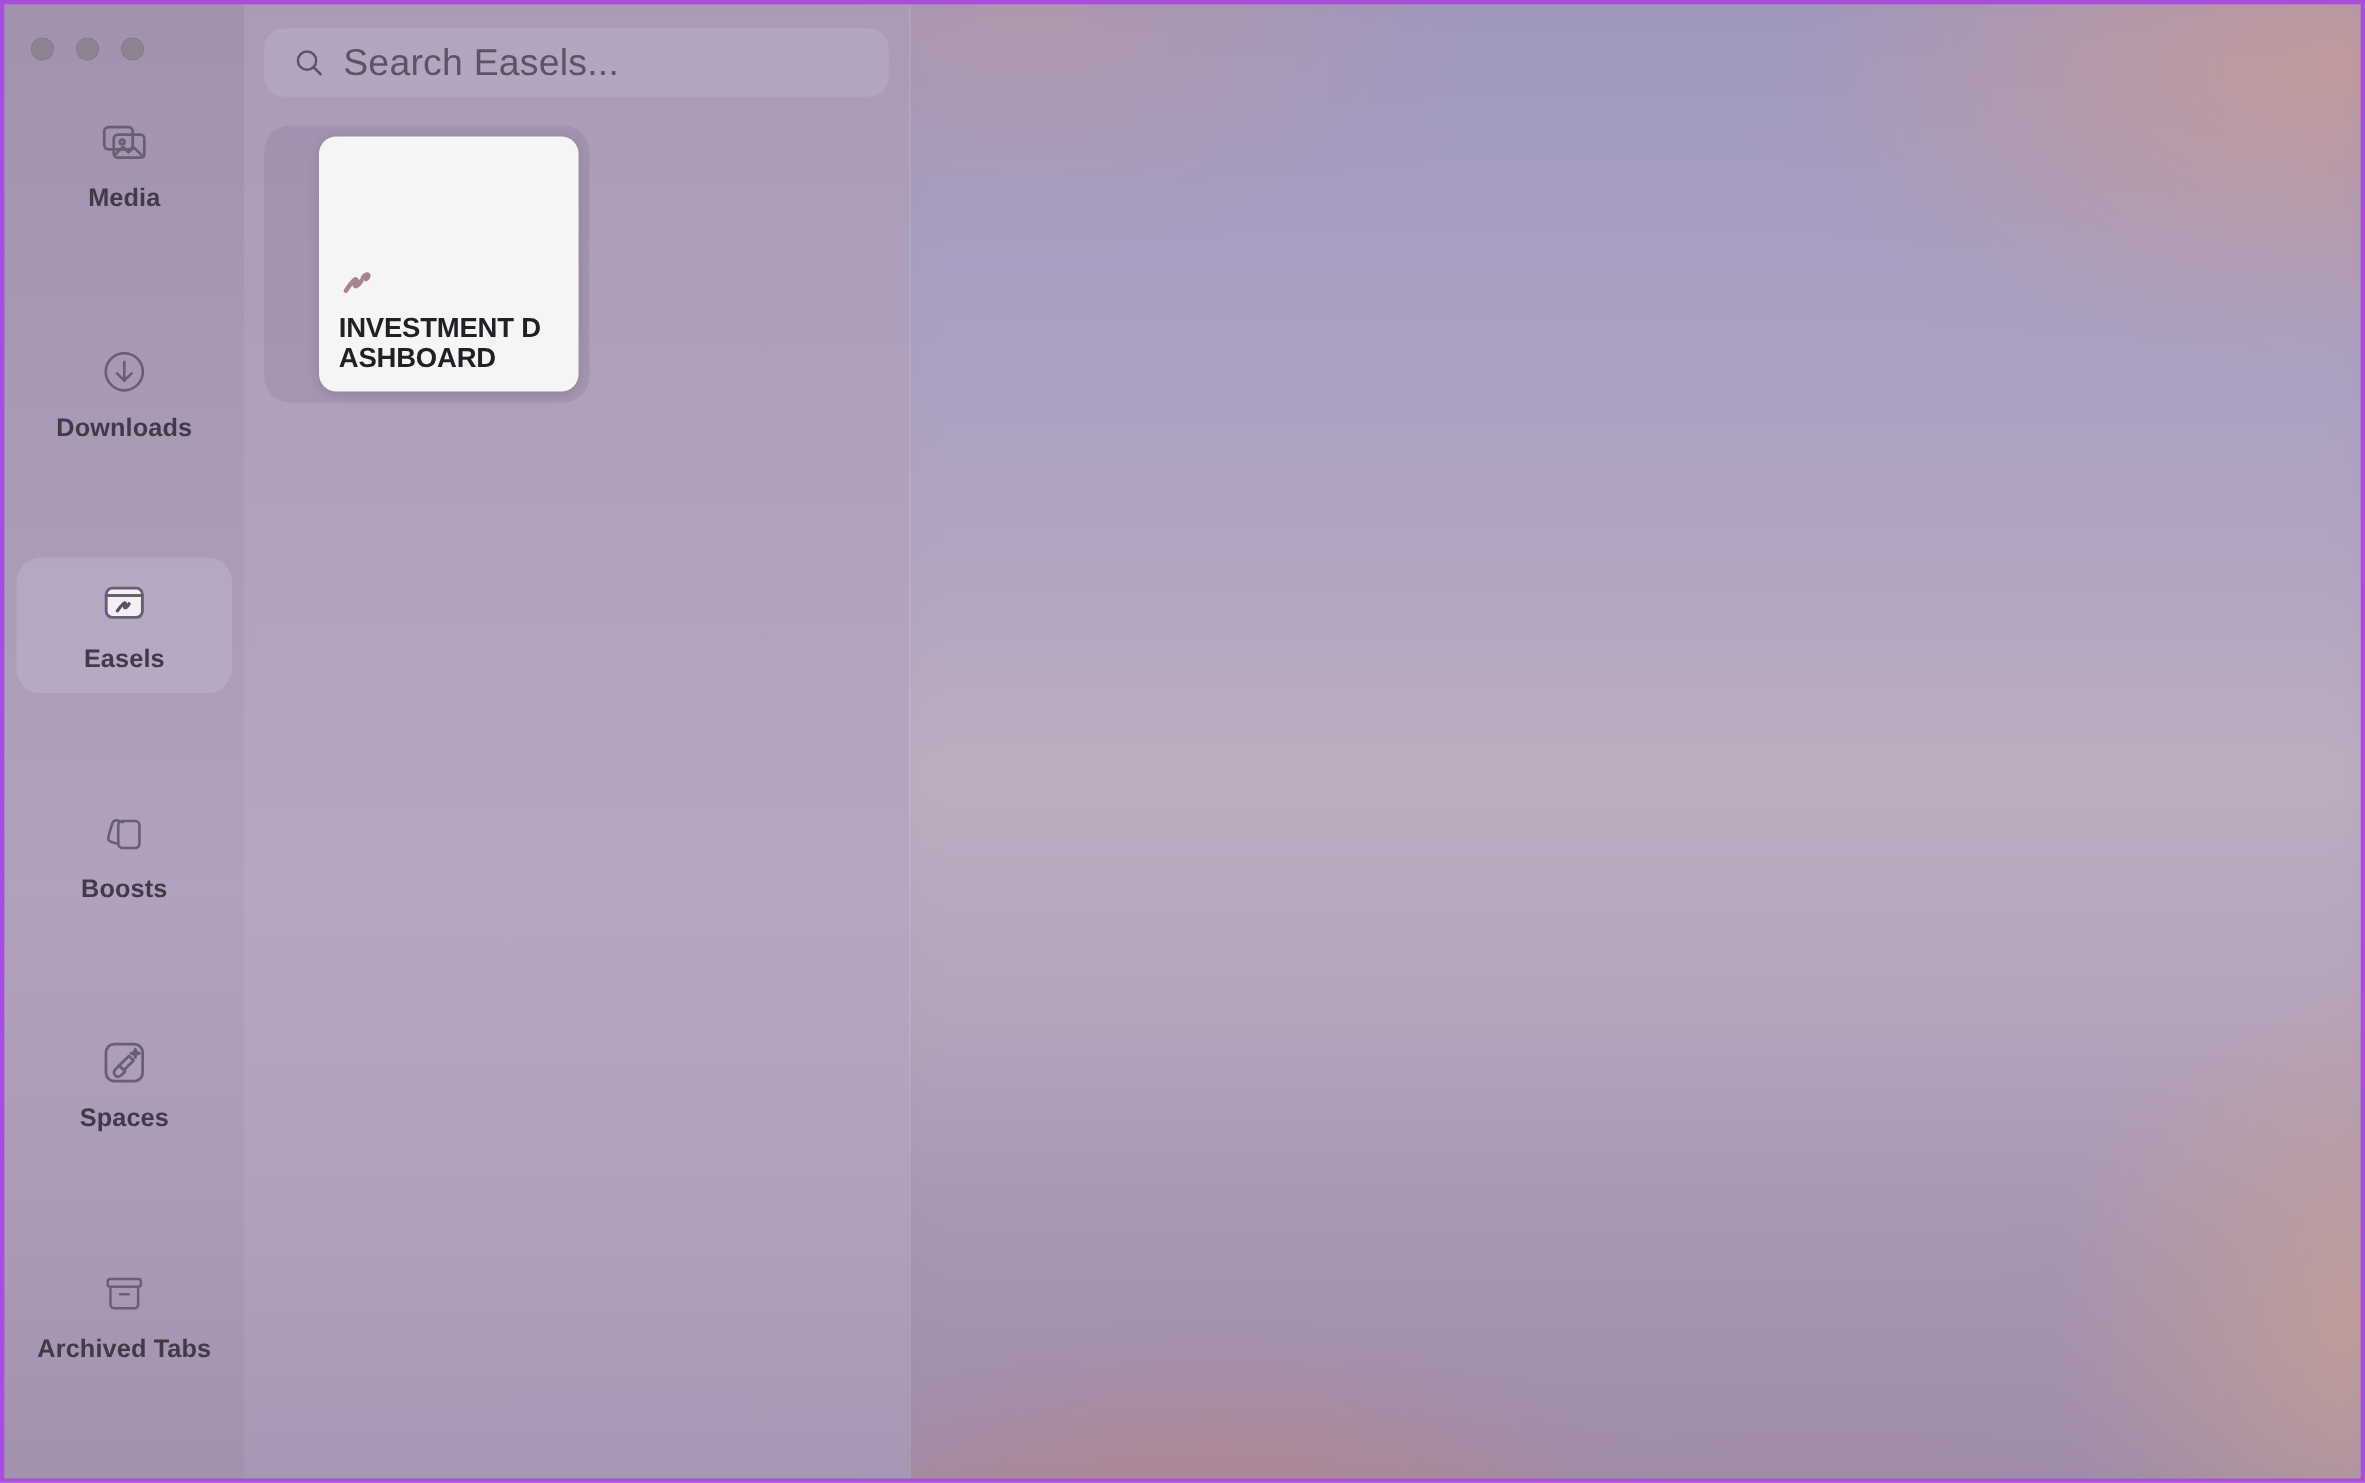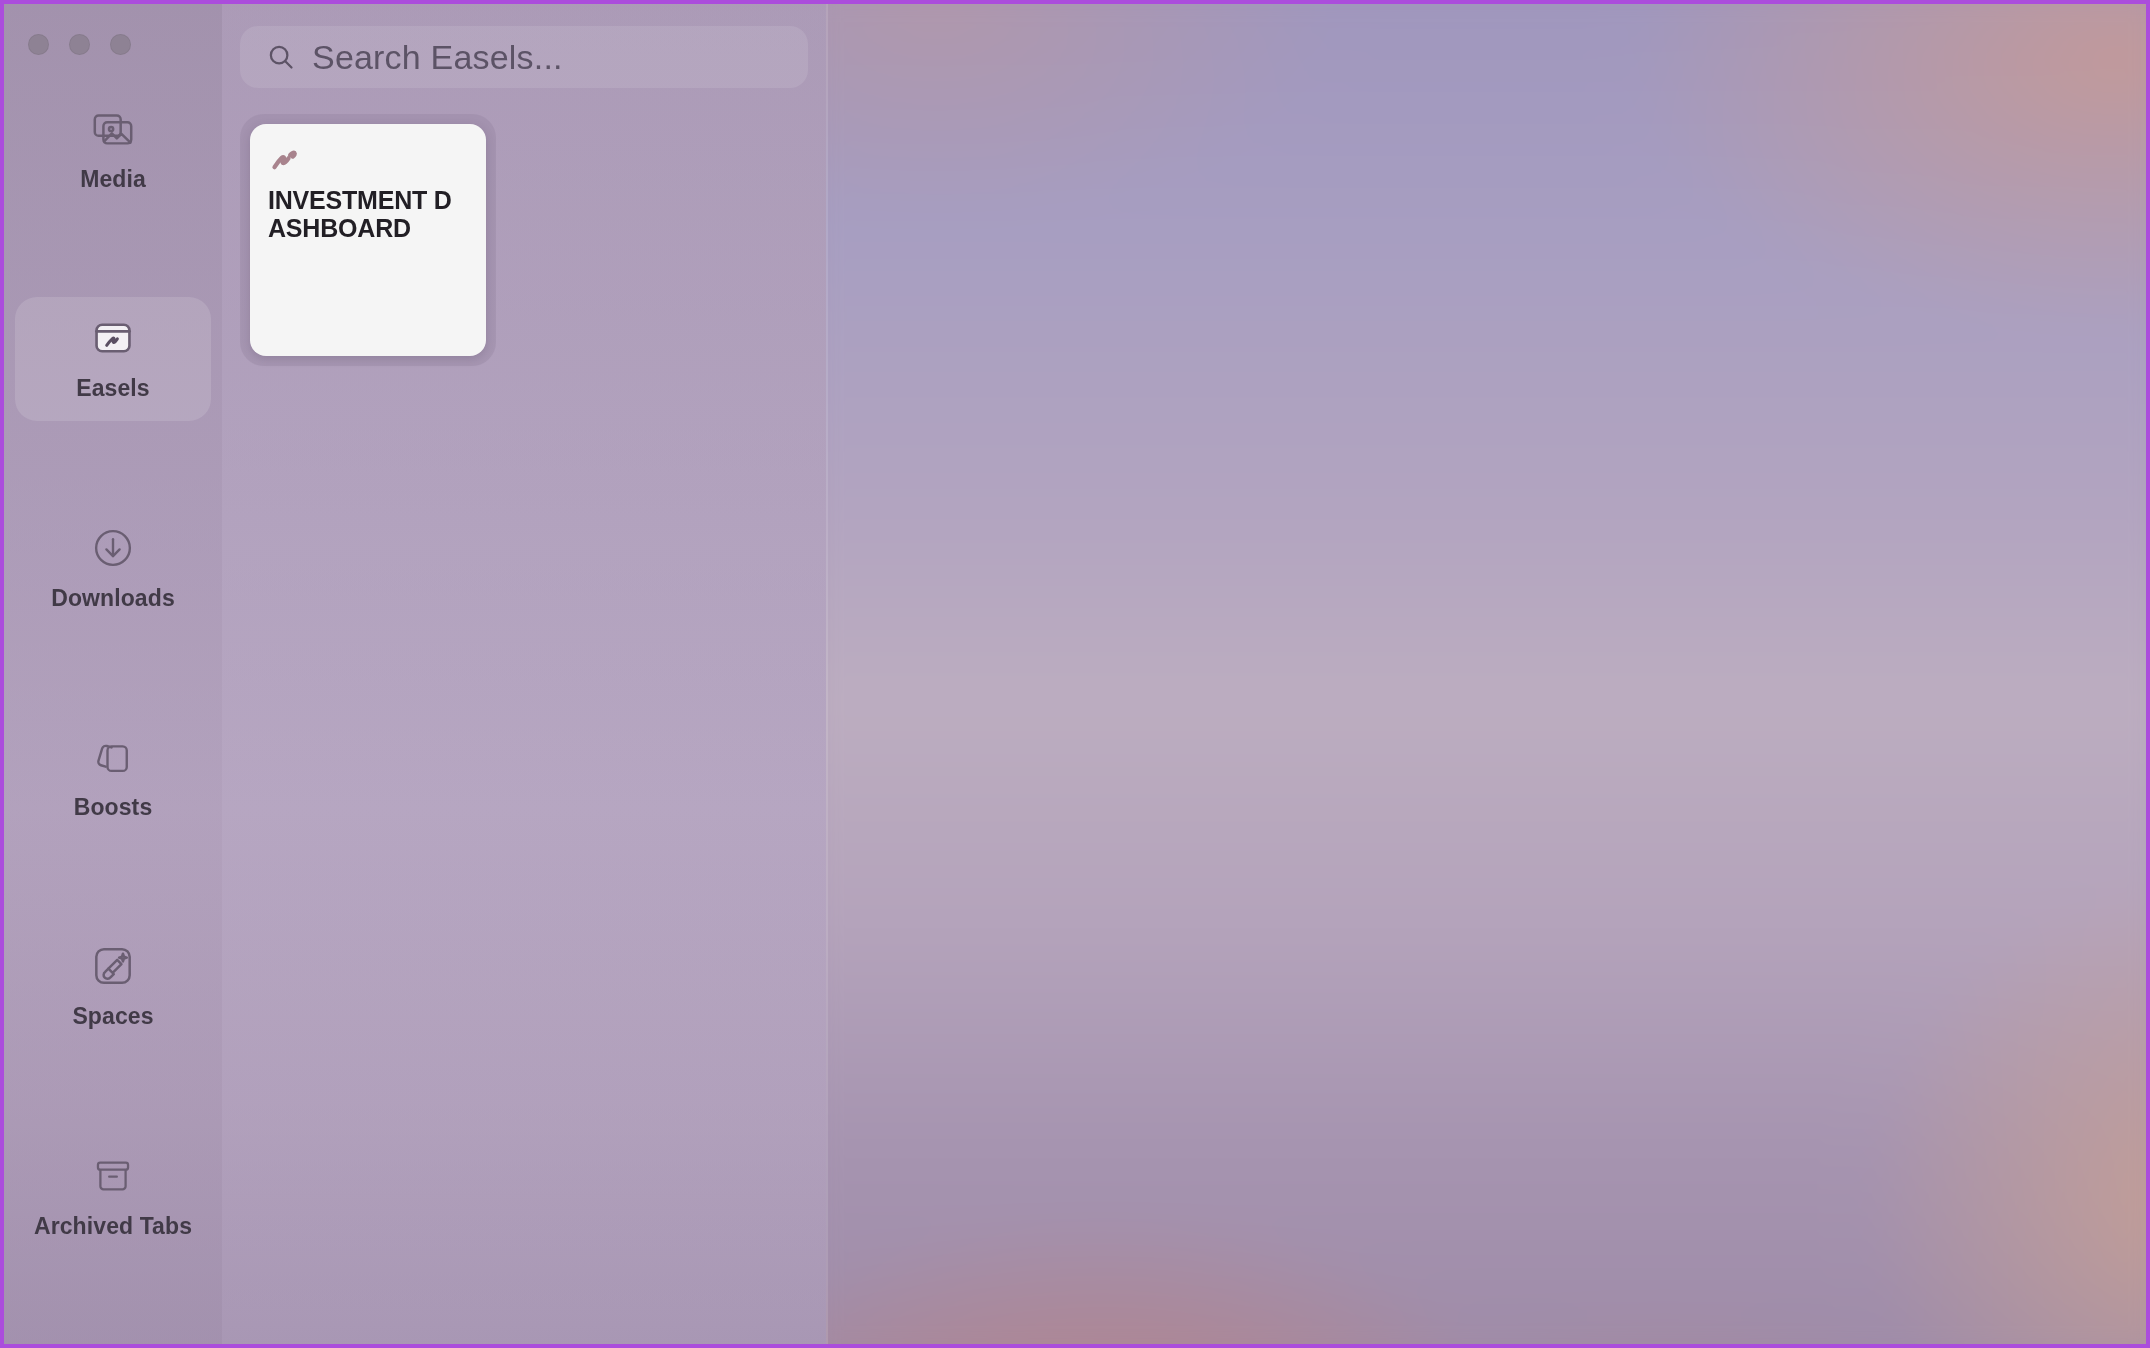--- a/index.html
+++ b/index.html
@@ -159,22 +159,24 @@
   }
   .easel-card {
     width: 236px;
     height: 232px;
     border-radius: 16px;
     background: #f5f5f5;
     box-shadow: 0 3px 10px rgba(60,45,70,0.18);
     padding: 18px 18px 16px 18px;
     display: flex;
     flex-direction: column;
+    justify-content: flex-end;
     cursor: pointer;
     overflow: hidden;
+    margin-left: 40px;
   }
   .easel-thumb-icon {
     color: #a8838d;
     margin-bottom: 6px;
   }
   .easel-title {
     font-size: 25px;
     font-weight: 700;
     color: #221f25;
     line-height: 1.13;
@@ -206,40 +208,40 @@
           <svg width="46" height="46" viewBox="0 0 24 24" fill="none" stroke="currentColor" stroke-width="1.3" stroke-linecap="round" stroke-linejoin="round">
             <rect x="2.5" y="5" width="13.5" height="10.5" rx="2"></rect>
             <rect x="7" y="8.5" width="14.5" height="11" rx="2" fill="none"></rect>
             <circle cx="11" cy="12" r="1.1"></circle>
             <path d="M7.4 18.4l4-4.1 2.6 2.6 2.4-2.4 4.7 4.6"></path>
           </svg>
         </span>
         <span class="side-label">Media</span>
       </div>
 
+      <div class="side-item">
+        <span class="side-icon">
+          <svg width="44" height="44" viewBox="0 0 24 24" fill="none" stroke="currentColor" stroke-width="1.3" stroke-linecap="round" stroke-linejoin="round">
+            <circle cx="12" cy="12" r="9.2"></circle>
+            <path d="M12 7.2v9.2"></path>
+            <path d="M8.4 12.8l3.6 3.6 3.6-3.6"></path>
+          </svg>
+        </span>
+        <span class="side-label">Downloads</span>
+      </div>
+
       <div class="side-item active">
         <span class="side-icon">
           <svg width="42" height="42" viewBox="0 0 24 24" fill="none" stroke="currentColor" stroke-width="1.5" stroke-linecap="round" stroke-linejoin="round">
             <rect x="2.6" y="4.4" width="18.8" height="15.2" rx="3.2" fill="#f3f0f4"></rect>
             <path d="M2.6 8.2h18.8" stroke-width="1.6"></path>
             <path d="M8.4 16.2c1.1-1.6 2.3-3 3.3-3.9.7-.6 1.1-.2.8.6-.2.7-.7 1.4-.2 1.6.6.3 1.5-.9 2.2-2" stroke="#5b4f63" stroke-width="1.7"></path>
           </svg>
         </span>
         <span class="side-label">Easels</span>
-      </div>
-
-      <div class="side-item">
-        <span class="side-icon">
-          <svg width="44" height="44" viewBox="0 0 24 24" fill="none" stroke="currentColor" stroke-width="1.3" stroke-linecap="round" stroke-linejoin="round">
-            <circle cx="12" cy="12" r="9.2"></circle>
-            <path d="M12 7.2v9.2"></path>
-            <path d="M8.4 12.8l3.6 3.6 3.6-3.6"></path>
-          </svg>
-        </span>
-        <span class="side-label">Downloads</span>
       </div>
 
       <div class="side-item">
         <span class="side-icon">
           <svg width="44" height="44" viewBox="0 0 24 24" fill="none" stroke="currentColor" stroke-width="1.3" stroke-linecap="round" stroke-linejoin="round">
             <rect x="9" y="6.2" width="10.5" height="13.4" rx="2.2"></rect>
             <path d="M9 8.2L6.4 7.4a2 2 0 0 0-2.5 1.3L1.9 15.4a2 2 0 0 0 1.3 2.5l2.6.8" transform="translate(2.2 -1.4)"></path>
           </svg>
         </span>
         <span class="side-label">Boosts</span>

